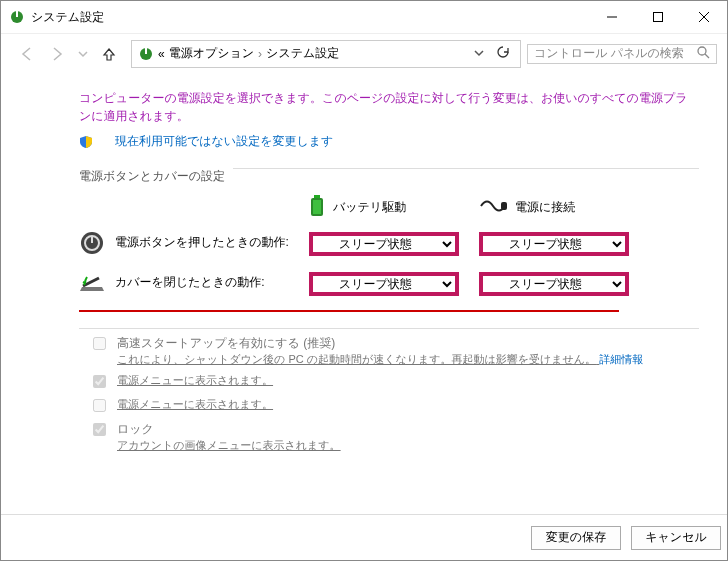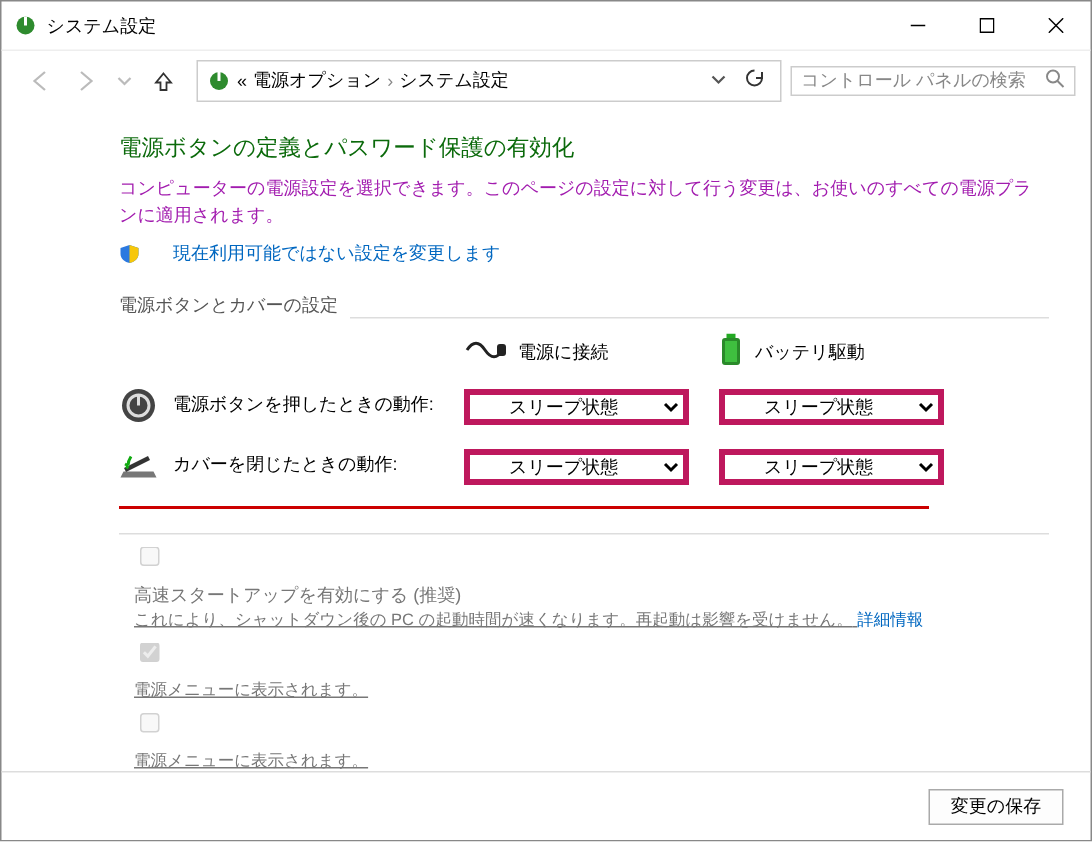--- a/index.html
+++ b/index.html
@@ -18,37 +18,37 @@
   .addressbar .crumb-sep { color: #888; }
   .addressbar .spacer { flex: 1; }
   .addressbar .dd, .addressbar .refresh { color: #555; cursor: pointer; padding: 0 4px; }
   .searchbox { width: 190px; height: 20px; border: 1px solid #ccc; display: flex; align-items: center; padding: 0 6px; color: #888; }
   .searchbox .sicon { color: #888; }
   .content { flex: 1; overflow: auto; padding: 16px 28px 10px 78px; }
   .heading { color: #0b6a0b; font-size: 15px; margin-bottom: 8px; }
   .desc { color: #a21caf; margin-bottom: 8px; line-height: 1.5; }
   .link { color: #0067c0; cursor: pointer; display: inline-flex; align-items: center; gap: 22px; }
   .shield { width: 14px; height: 14px; }
-  .group-label { color: #555; margin-top: 16px; display: flex; align-items: flex-end; gap: 8px; }
+  .group-label { color: #555; margin-top: 16px; display: flex; align-items: flex-start; gap: 8px; }
   .group-label .line { flex:1; height:1px; background:#ddd; }
   .power-table { margin-top: 10px; }
   .power-header { display: flex; align-items: center; margin-bottom: 10px; }
   .power-header .spacer1 { width: 230px; }
   .power-header .col { width: 170px; display: flex; align-items: center; gap: 8px; font-size:12px; }
   .power-row { display: flex; align-items: flex-end; margin-bottom: 14px; }
   .power-row .label { width: 230px; display:flex; align-items:center; gap:10px; }
   .power-row .label .icon { width: 26px; height:26px; display:flex; align-items:center; justify-content:center; }
   .power-row select.combo { width: 150px; height: 24px; border: 4px solid #be185d; background:#fff; font-size:12px; padding: 0 22px; margin-right: 20px; }
   .red-underline { height: 2px; background: #c00; margin: 0 0 6px 0; width: 540px; }
   .shutdown-list { margin-top: 4px; }
-  .shutdown-item { display: flex; align-items: flex-start; gap: 8px; margin: 6px 0 0 10px; flex-direction: column; }
+  .shutdown-item { display: flex; align-items: flex-start; gap: 8px; margin: 6px 0 0 10px; }
   .shutdown-item input[type=checkbox] { margin-top: 2px; accent-color: #888; }
   .shutdown-item .texts .t1 { color:#777; }
   .shutdown-item .texts .t2 { color:#777; font-size:11px;text-decoration:underline; }
-  .footer { height: 46px; border-top: 1px solid #ddd; display:flex; align-items:center; justify-content:flex-end; gap:10px; padding-right:18px; }
+  .footer { height: 46px; border-top: 1px solid #ddd; display:flex; align-items:center; justify-content:flex-end; gap:10px; padding-right:6px; }
   .footer button { min-width: 90px; height: 24px; border:1px solid #aaa; background:#fdfdfd; cursor:pointer; font-size:12px; font-family:inherit; }
   .sys-icon { width:16px; height:16px; }
 </style>
 </head>
 <body>
 
 <div class="window">
 
   <div class="titlebar">
     <div class="title">
@@ -130,21 +130,20 @@
       <span class="sicon">
         <svg width="14" height="14">
             <circle cx="6" cy="6" r="4" fill="none" stroke="#888" stroke-width="1.3"></circle>
             <line x1="9" y1="9" x2="13" y2="13" stroke="#888" stroke-width="1.3"></line>
           </svg>
       </span>
     </div>
   </div>
 
   <div class="content">
-    <div class="heading">電源ボタンの定義とパスワード保護の有効化</div>
     <div class="desc">コンピューターの電源設定を選択できます。このページの設定に対して行う変更は、お使いのすべての電源プランに適用されます。</div>
     <div class="link">
       <span class="shield">
         <svg viewBox="0 0 14 14" width="14" height="14">
             <path d="M7 1 L13 3 V7 C13 10 10 12.5 7 13 C4 12.5 1 10 1 7 V3 Z" fill="#2b79e0"></path>
             <path d="M7 1 L13 3 V7 C13 10 10 12.5 7 13 Z" fill="#f7c70a"></path>
           </svg>
       </span>
       <span>現在利用可能ではない設定を変更します</span>
     </div>
@@ -152,36 +151,36 @@
     <div class="group-label">
       <span>電源ボタンとカバーの設定</span>
       <span class="line"></span>
     </div>
 
     <div class="power-table">
       <div class="power-header">
         <div class="spacer1"></div>
         <div class="col">
           <span>
-            <svg width="28" height="14">
-                <path d="M2 7 Q 8 -2 14 7 Q 20 16 26 7" fill="none" stroke="#222" stroke-width="2"></path>
-                <rect x="22" y="3" width="6" height="8" rx="2" fill="#222"></rect>
-              </svg>
-          </span>
-          <span>電源に接続</span>
-        </div>
-        <div class="col">
-          <span>
             <svg width="16" height="22">
                 <rect x="5" y="0" width="6" height="3" fill="#2a2"></rect>
                 <rect x="2" y="3" width="12" height="18" rx="2" fill="#2a8a2a"></rect>
                 <rect x="4" y="5" width="8" height="14" fill="#3fbf3f"></rect>
               </svg>
           </span>
           <span>バッテリ駆動</span>
+        </div>
+        <div class="col">
+          <span>
+            <svg width="28" height="14">
+                <path d="M2 7 Q 8 -2 14 7 Q 20 16 26 7" fill="none" stroke="#222" stroke-width="2"></path>
+                <rect x="22" y="3" width="6" height="8" rx="2" fill="#222"></rect>
+              </svg>
+          </span>
+          <span>電源に接続</span>
         </div>
       </div>
 
       <div class="power-row">
         <div class="label">
           <span class="icon">
             <svg width="24" height="24">
                 <circle cx="12" cy="12" r="11" fill="#444"></circle>
                 <circle cx="12" cy="12" r="7" fill="none" stroke="#ddd" stroke-width="2"></circle>
                 <line x1="12" y1="5" x2="12" y2="12" stroke="#ddd" stroke-width="2"></line>
@@ -244,15 +243,16 @@
         <div class="texts">
           <div class="t1">ロック</div>
           <div class="t2">アカウントの画像メニューに表示されます。</div>
         </div>
       </div>
     </div>
   </div>
 
   <div class="footer">
     <button>変更の保存</button>
+    <button>キャンセル</button>
   </div>
 
 </div>
 
 </body></html>

